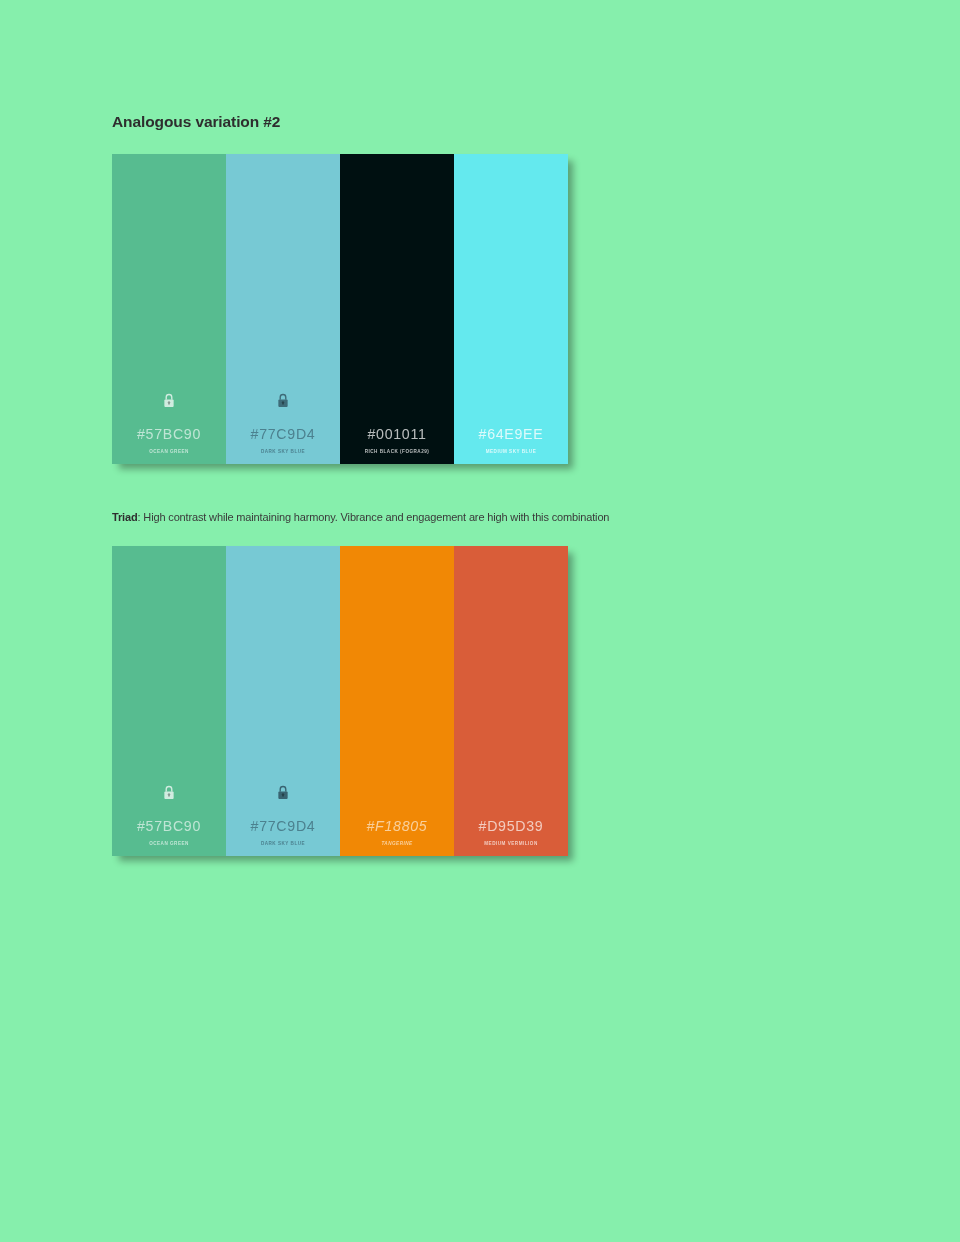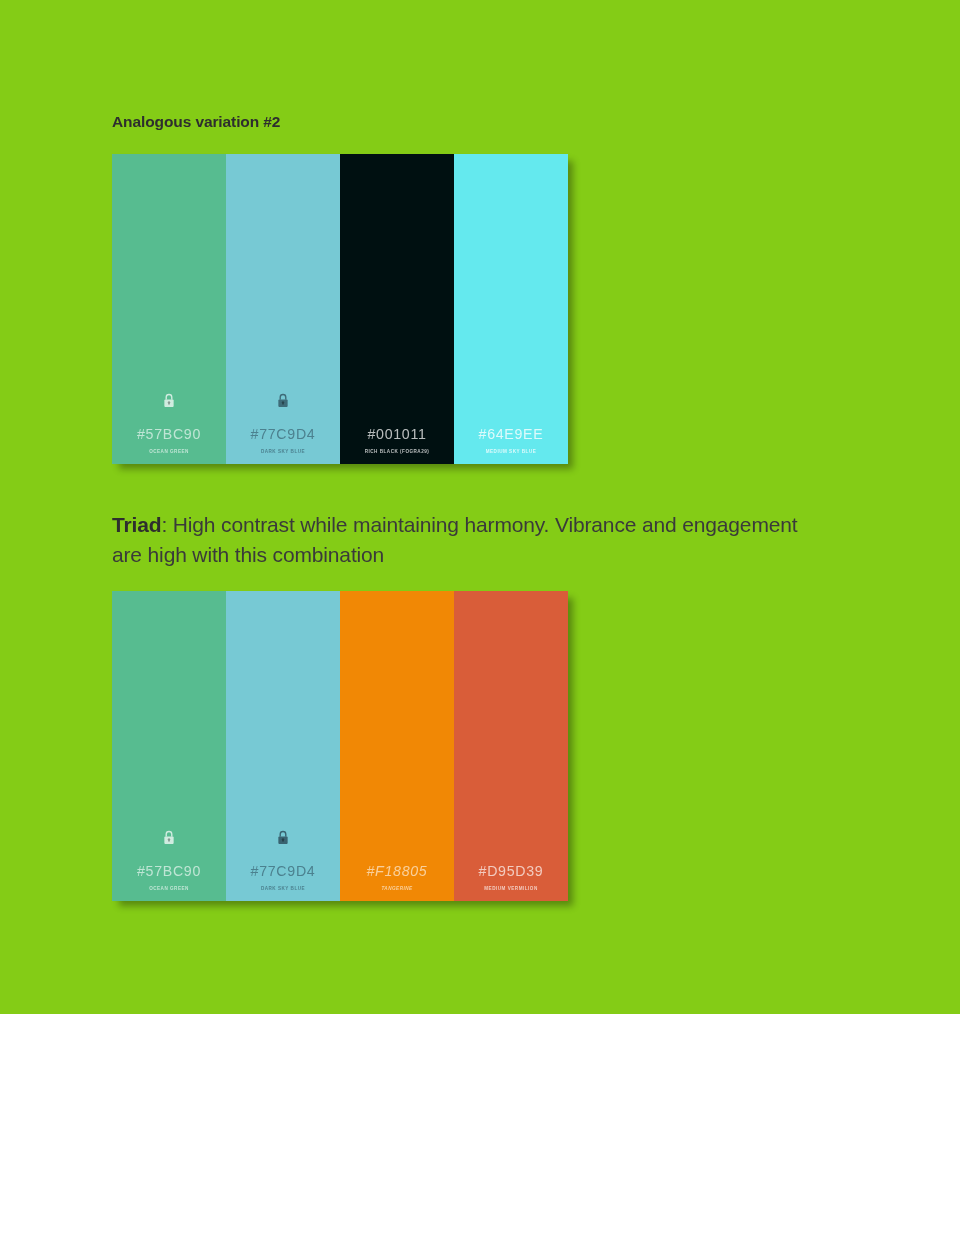--- a/index.html
+++ b/index.html
@@ -12,22 +12,22 @@
 
   body {
     font-family: "Liberation Sans", sans-serif;
     color: #3c3c3c;
     position: relative;
     overflow: hidden;
   }
 
   .page {
     width: 960px;
-    height: 1014px;
-    background: #84cc16;
+    height: 1242px;
+    background: #86efac;
     padding: 0;
     position: relative;
   }
 
   .content {
     position: absolute;
     left: 112px;
     top: 112px;
     width: 736px;
   }
@@ -36,21 +36,21 @@
   .section-heading {
     font-size: 15.5px;
     font-weight: bold;
     color: #2e2e2e;
     letter-spacing: -0.1px;
     line-height: 1.35;
     margin-bottom: 21px;
   }
 
   .section-para {
-    font-size: 21px;
+    font-size: 11px;
     font-weight: normal;
     color: #3a3a3a;
     line-height: 1.45;
     letter-spacing: -0.15px;
     margin-bottom: 20px;
     max-width: 716px;
   }
 
   .section-para .lead {
     font-weight: bold;

